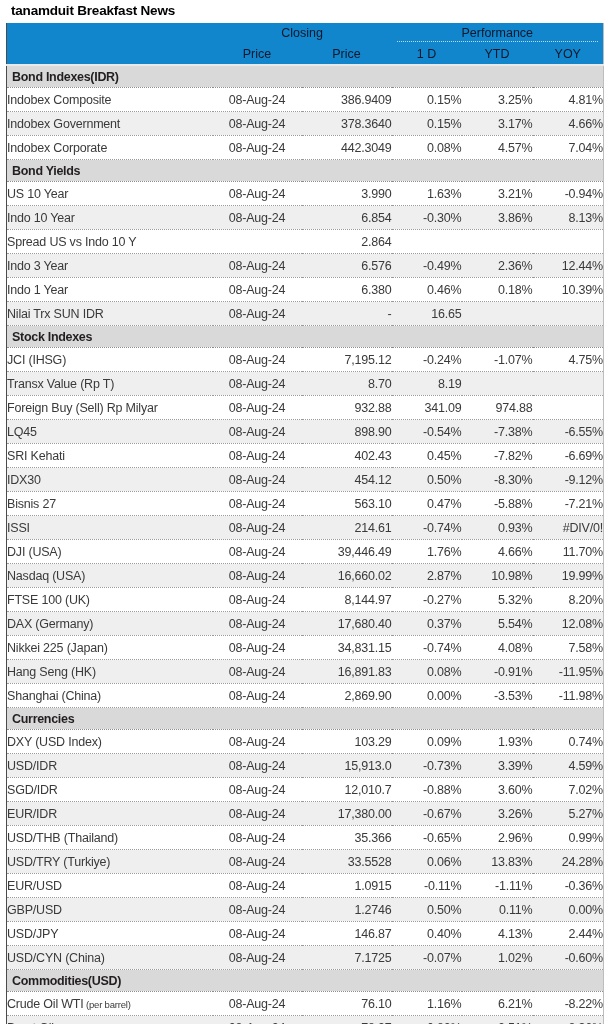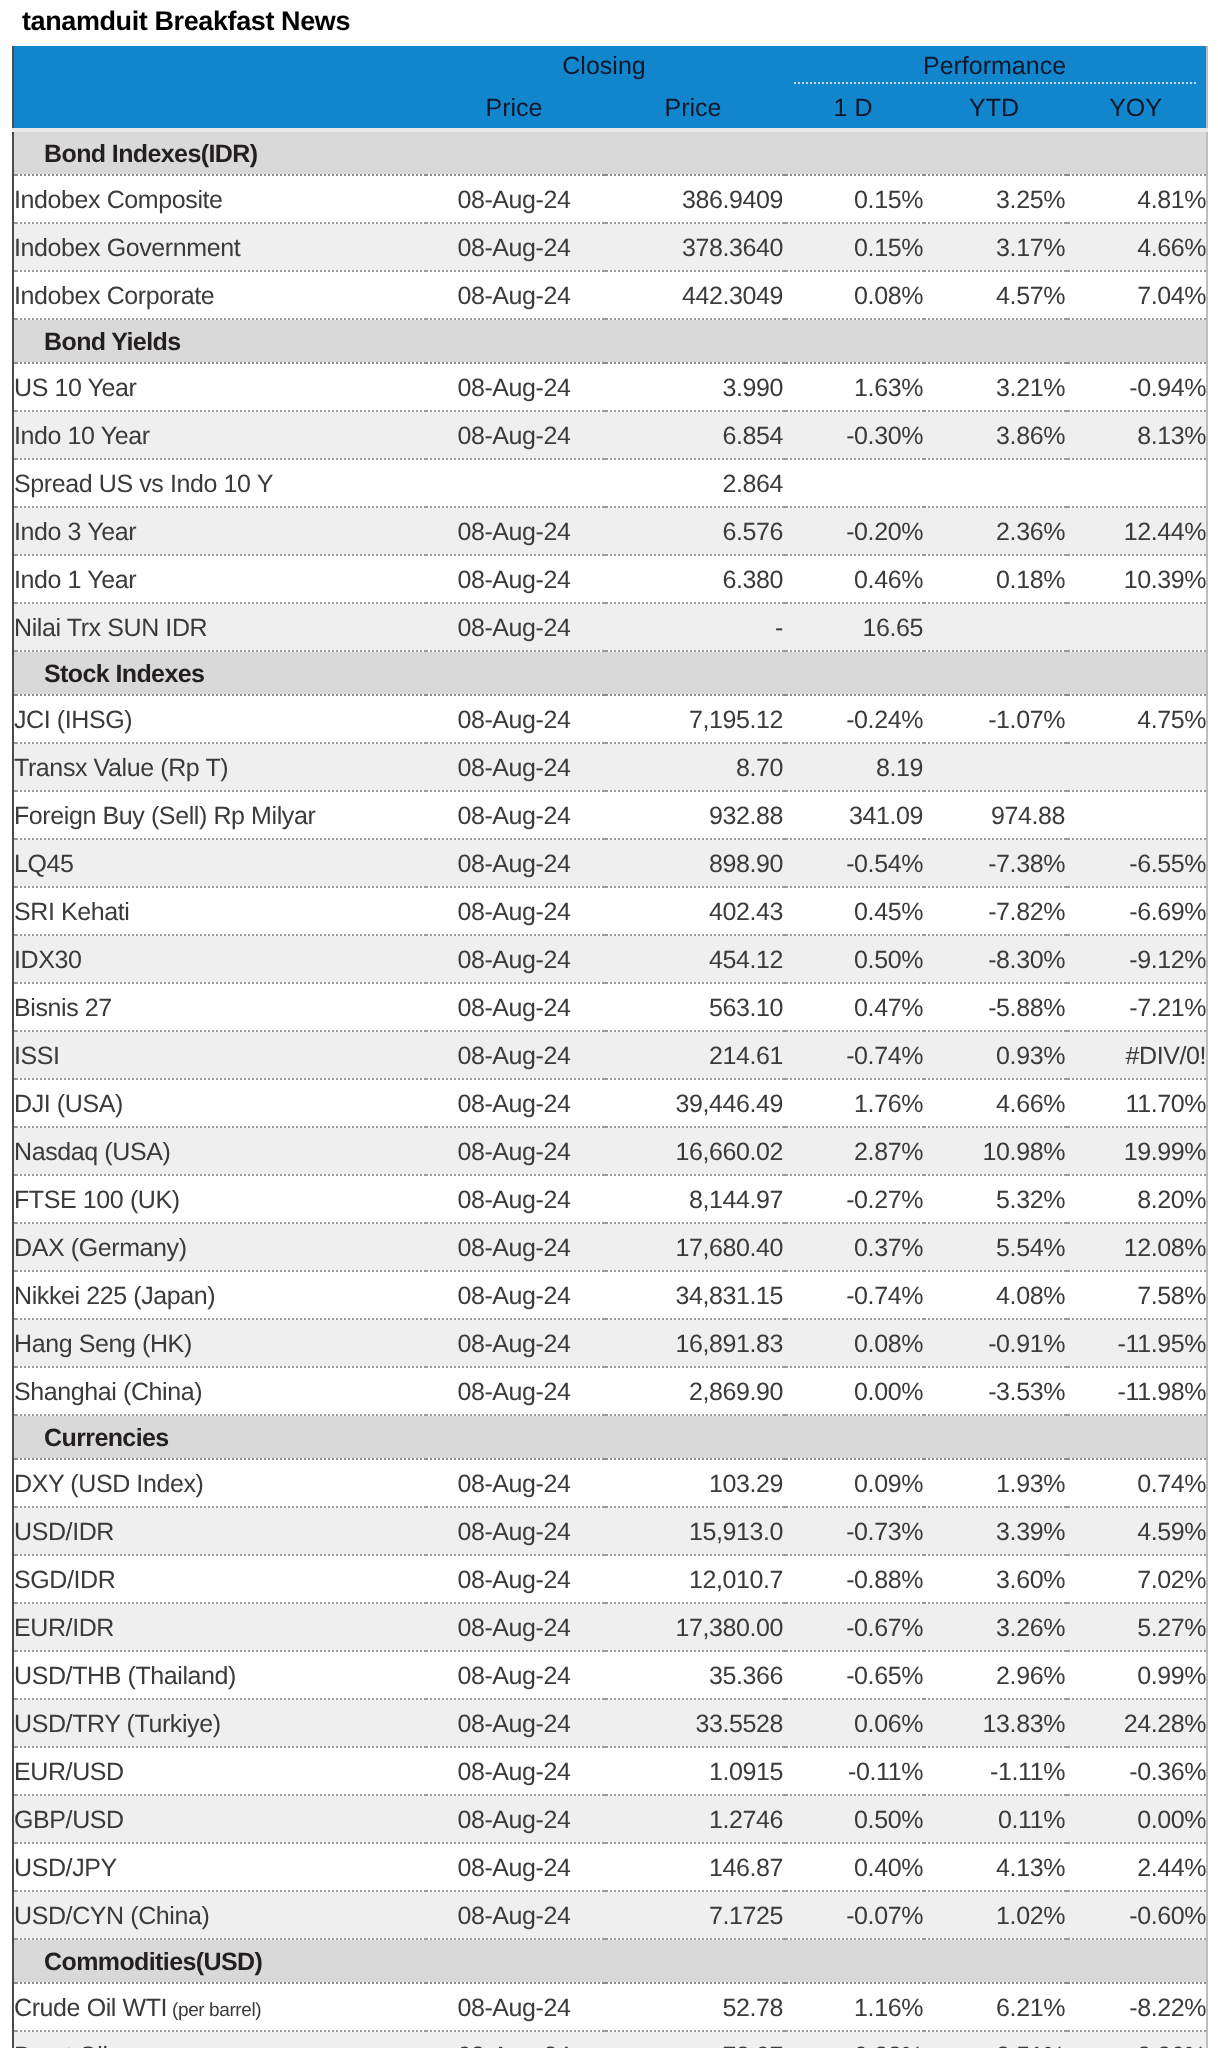--- a/index.html
+++ b/index.html
@@ -76,21 +76,21 @@
   
   tr.section td {
     background: #d9d9d9;
     font-size: 12.5px;
     font-weight: bold;
     color: #231f20;
     height: 21px;
     border-bottom: 1px dotted #8d8d8d;
     letter-spacing: -0.3px;
   }
-  tr.section td.first { padding-left: 15px; }
+  tr.section td.first { padding-left: 5px; }
 
   
   tr.data td {
     height: 23px;
     font-size: 12.5px;
     color: #3a3a3a;
     border-bottom: 1px dotted #9a9a9a;
     letter-spacing: -0.2px;
   }
   tr.data.shade td { background: #efefef; }
@@ -199,21 +199,21 @@
           <td class="date"></td>
           <td class="num">2.864</td>
           <td class="num"></td>
           <td class="num"></td>
           <td class="num"></td>
         </tr>
         <tr class="data shade">
           <td class="label"><span>Indo 3 Year</span></td>
           <td class="date">08-Aug-24</td>
           <td class="num">6.576</td>
-          <td class="num">-0.20%</td>
+          <td class="num">-0.49%</td>
           <td class="num">2.36%</td>
           <td class="num">12.44%</td>
         </tr>
         <tr class="data plain">
           <td class="label"><span>Indo 1 Year</span></td>
           <td class="date">08-Aug-24</td>
           <td class="num">6.380</td>
           <td class="num">0.46%</td>
           <td class="num">0.18%</td>
           <td class="num">10.39%</td>
@@ -431,21 +431,21 @@
           <td class="num">-0.07%</td>
           <td class="num">1.02%</td>
           <td class="num">-0.60%</td>
         </tr>
         <tr class="section">
           <td class="first" colspan="6">Commodities(USD)</td>
         </tr>
         <tr class="data plain">
           <td class="label"><span>Crude Oil WTI</span><span class="sub"> (per barrel)</span></td>
           <td class="date">08-Aug-24</td>
-          <td class="num">52.78</td>
+          <td class="num">76.10</td>
           <td class="num">1.16%</td>
           <td class="num">6.21%</td>
           <td class="num">-8.22%</td>
         </tr>
         <tr class="data shade">
           <td class="label"><span>Brent Oil</span><span class="sub"> (per barrel)</span></td>
           <td class="date">08-Aug-24</td>
           <td class="num">78.97</td>
           <td class="num">0.82%</td>
           <td class="num">2.51%</td>

